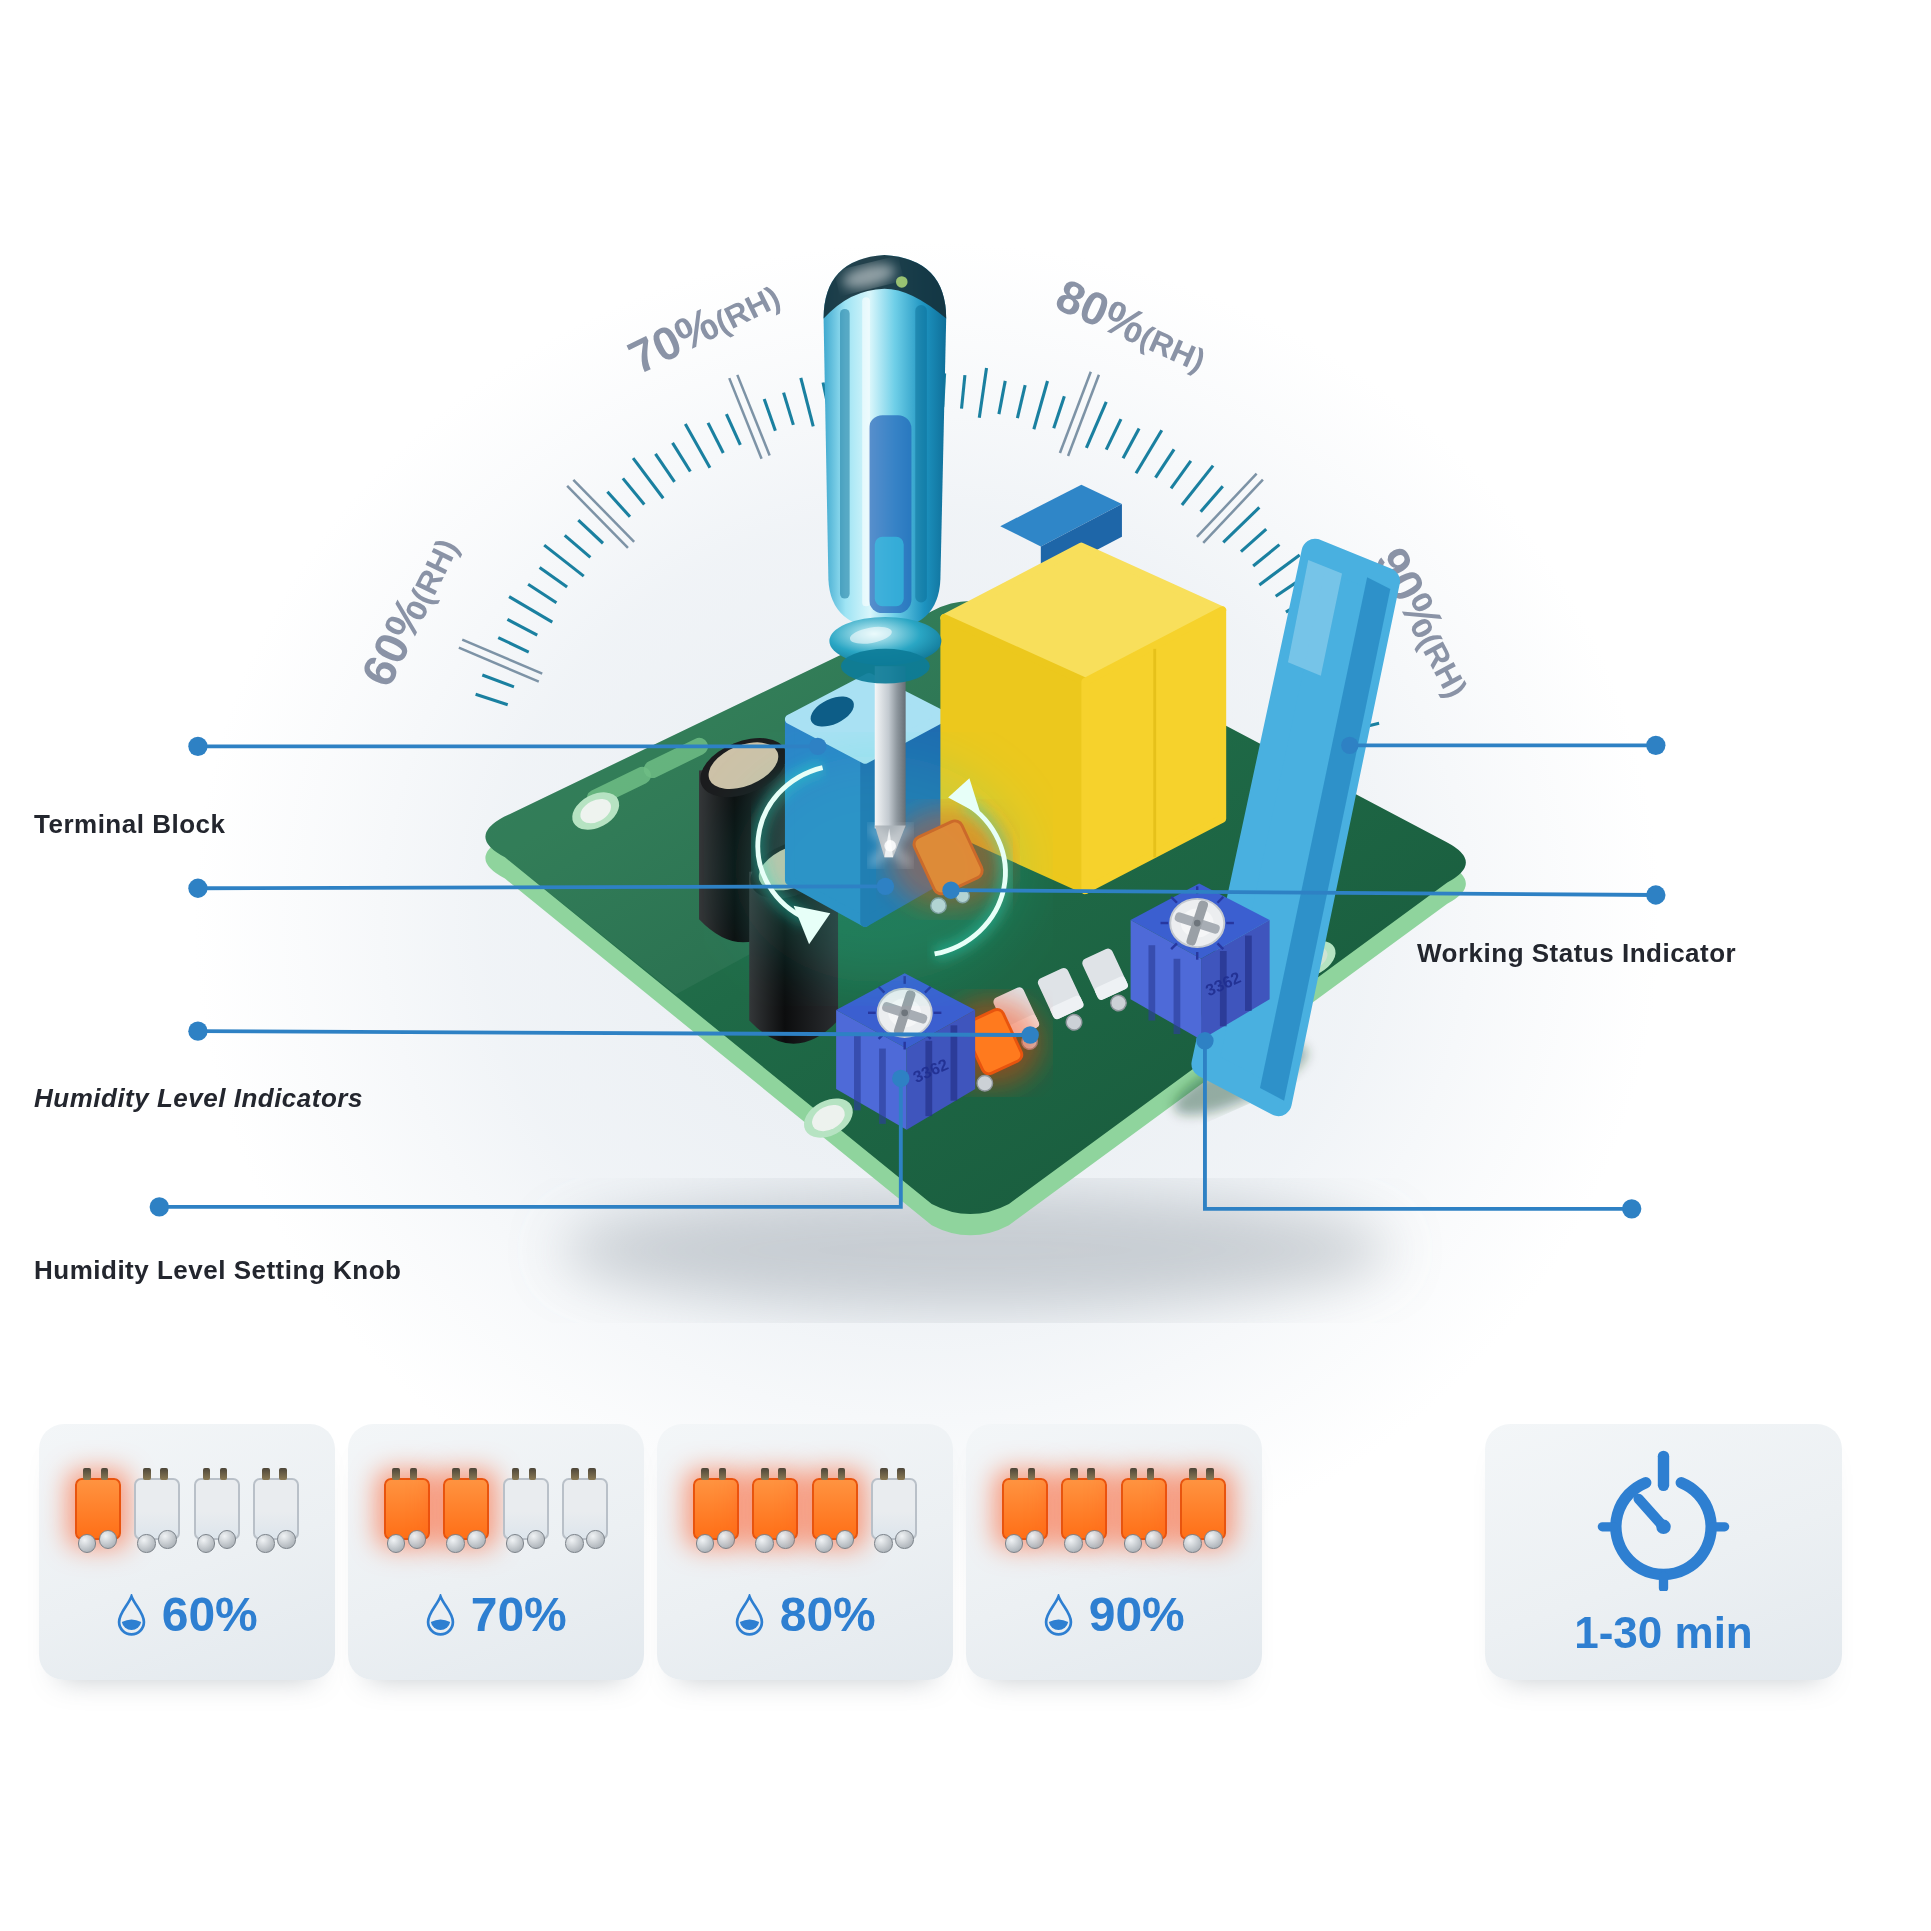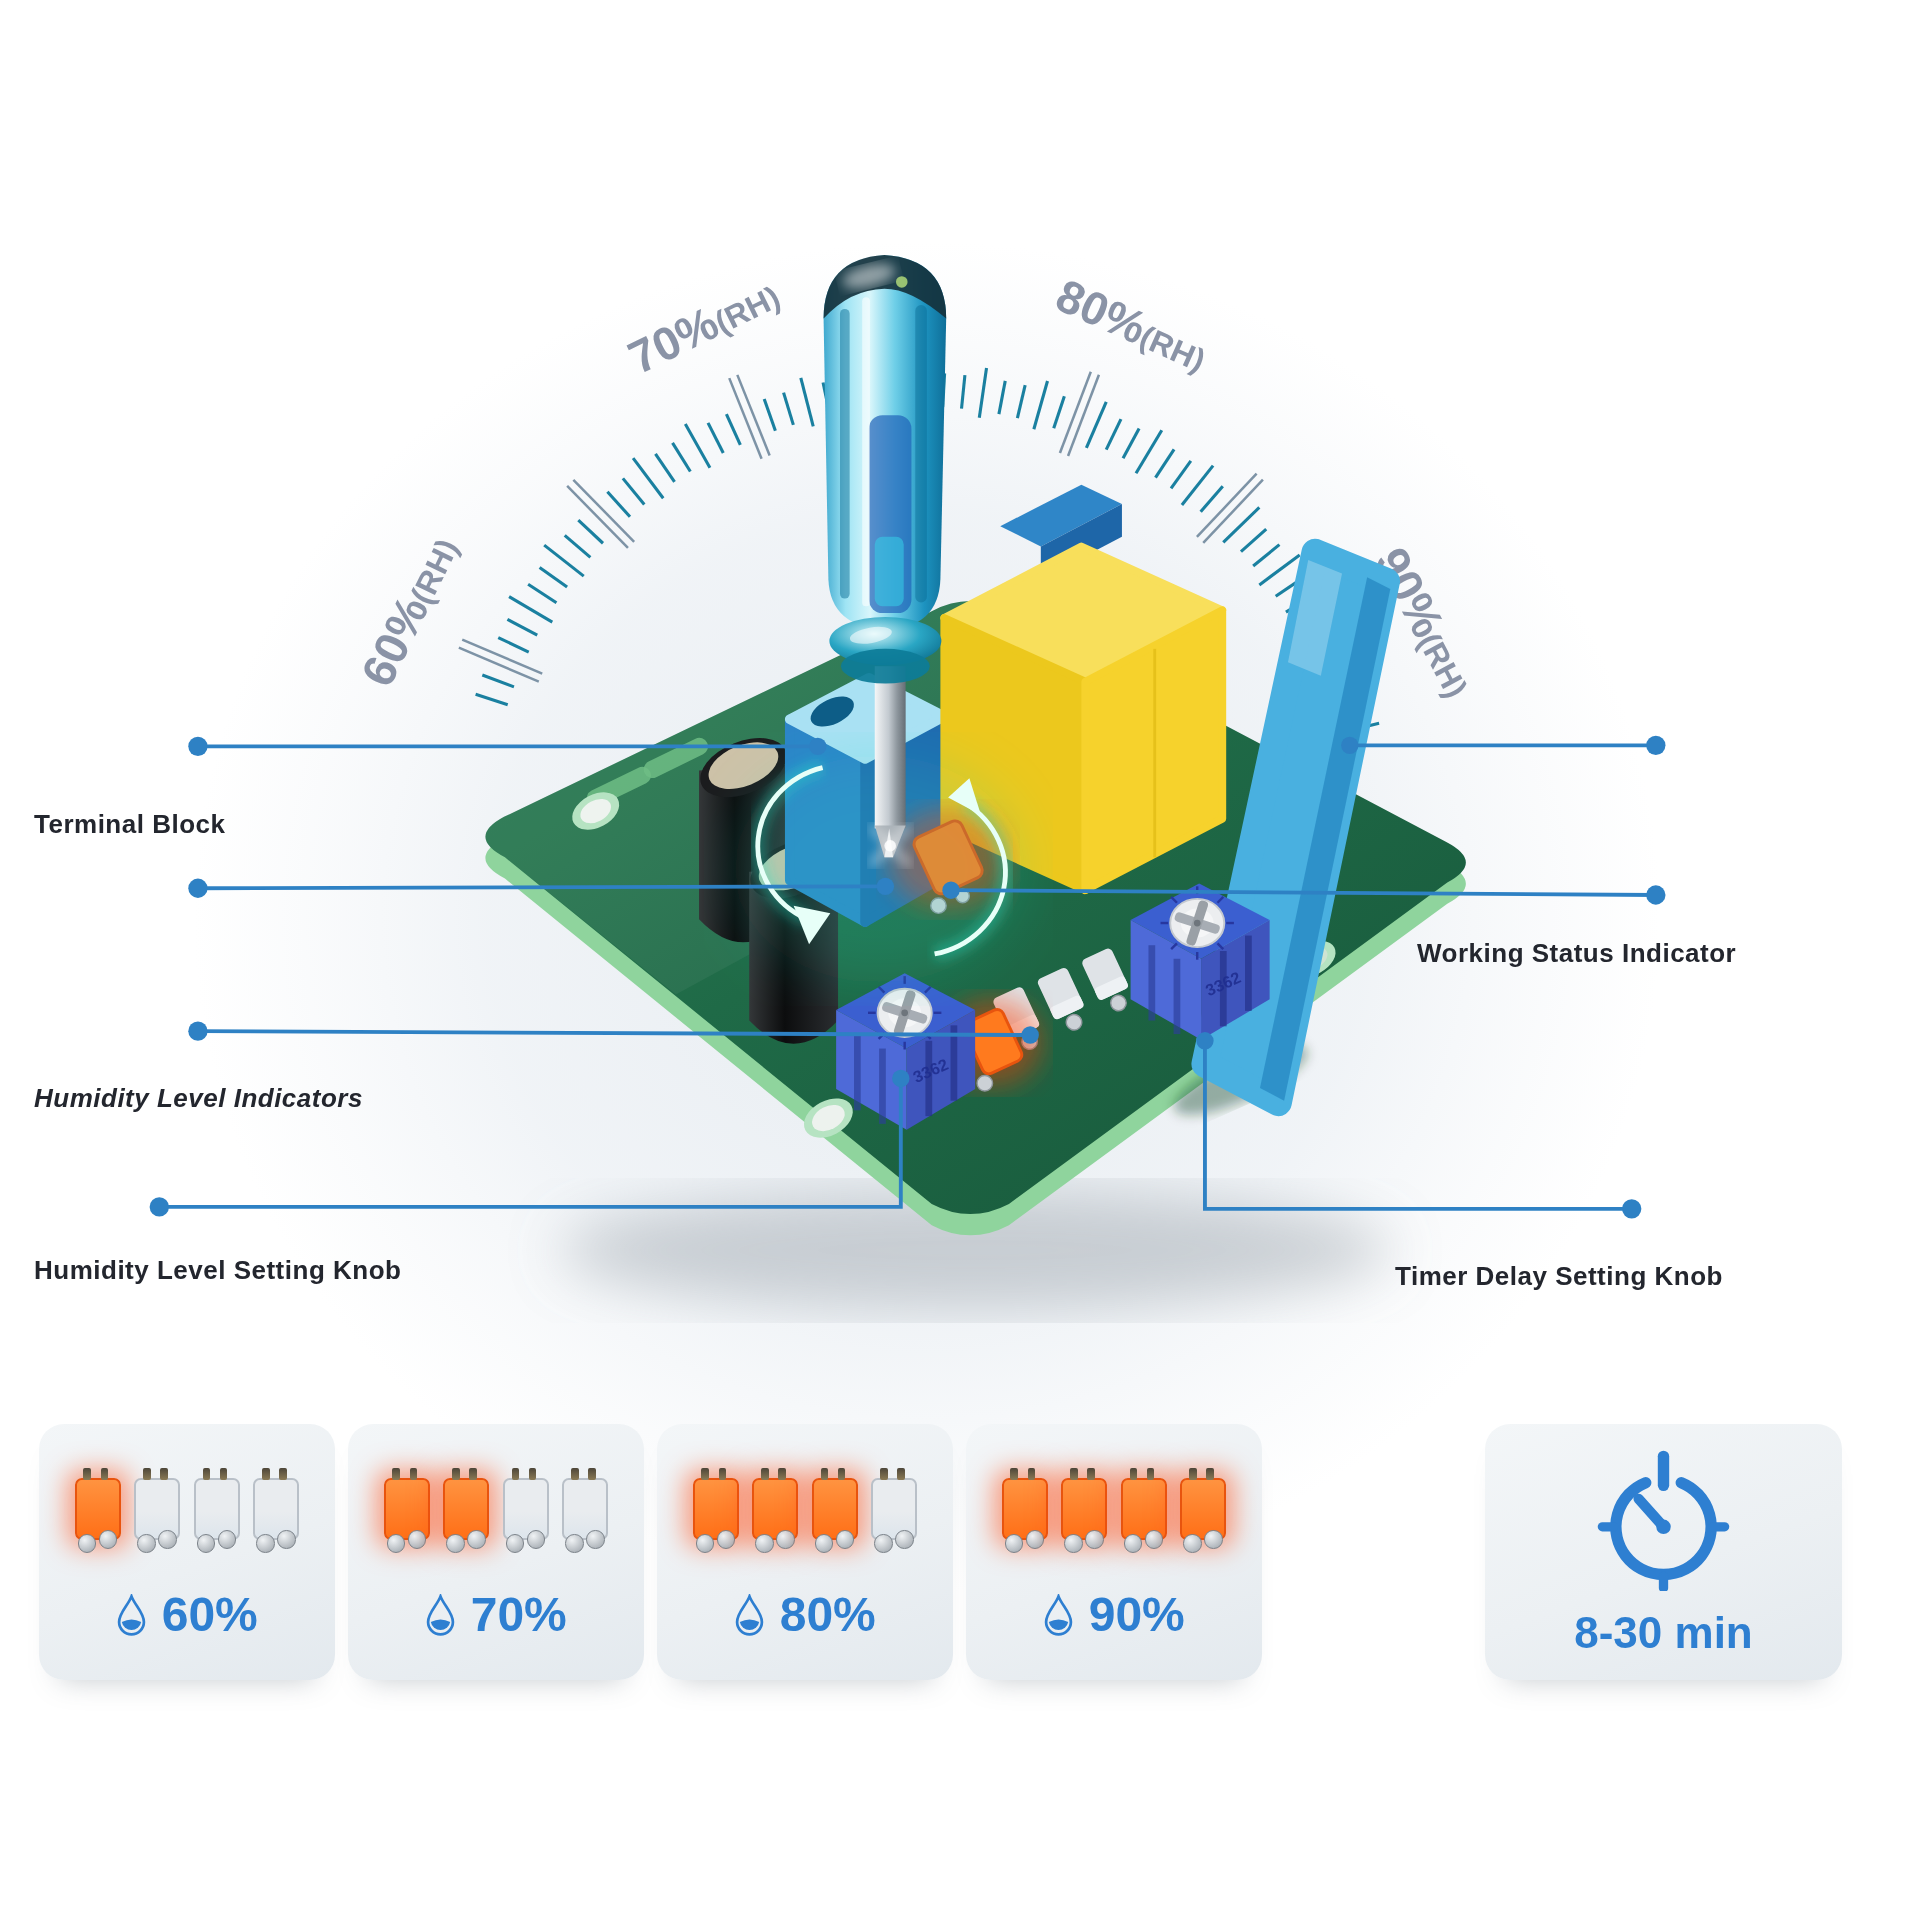--- a/index.html
+++ b/index.html
@@ -389,21 +389,20 @@
           <circle cx="1690" cy="1252" r="10" stroke="none"></circle>
     </g>
   </g>
 </svg>
 
 
 <div class="callout-label" style="left:34px;top:809px;">Terminal Block</div>
 <div class="callout-label" style="left:34px;top:1083px;font-style:italic;">Humidity Level Indicators</div>
 <div class="callout-label" style="left:34px;top:1255px;">Humidity Level Setting Knob</div>
 <div class="callout-label" style="left:1417px;top:938px;">Working Status Indicator</div>
-<div class="callout-label" style="left:1395px;top:1261px;">Timer Delay Setting Knob</div>
 
 
 <div class="card" style="left:39px;width:296px;">
   <div class="led-row">
         <div class="led lit">
           <span class="pt"></span>
           <span class="pt p2"></span>
           <span class="ball"></span>
           <span class="ball b2"></span>
         </div>
@@ -544,17 +543,17 @@
     <g stroke="#2e7fd1" stroke-linecap="round" fill="none">
       <path d="M 87.2 35.4 A 46 46 0 1 1 52.8 35.4" stroke-width="11"></path>
       <line x1="70" y1="10" x2="70" y2="38" stroke-width="11"></line>
       <line x1="118" y1="78" x2="129" y2="78" stroke-width="9"></line>
       <line x1="22" y1="78" x2="11" y2="78" stroke-width="9"></line>
       <line x1="70" y1="126" x2="70" y2="137" stroke-width="9"></line>
       <line x1="70" y1="78" x2="46" y2="51" stroke-width="10"></line>
     </g>
     <circle cx="70" cy="78" r="7" fill="#2e7fd1"></circle>
   </svg>
-  <div class="timer-label">8-30 min</div>
+  <div class="timer-label">1-30 min</div>
 </div>
 
 </div>
 
 
 </body></html>

